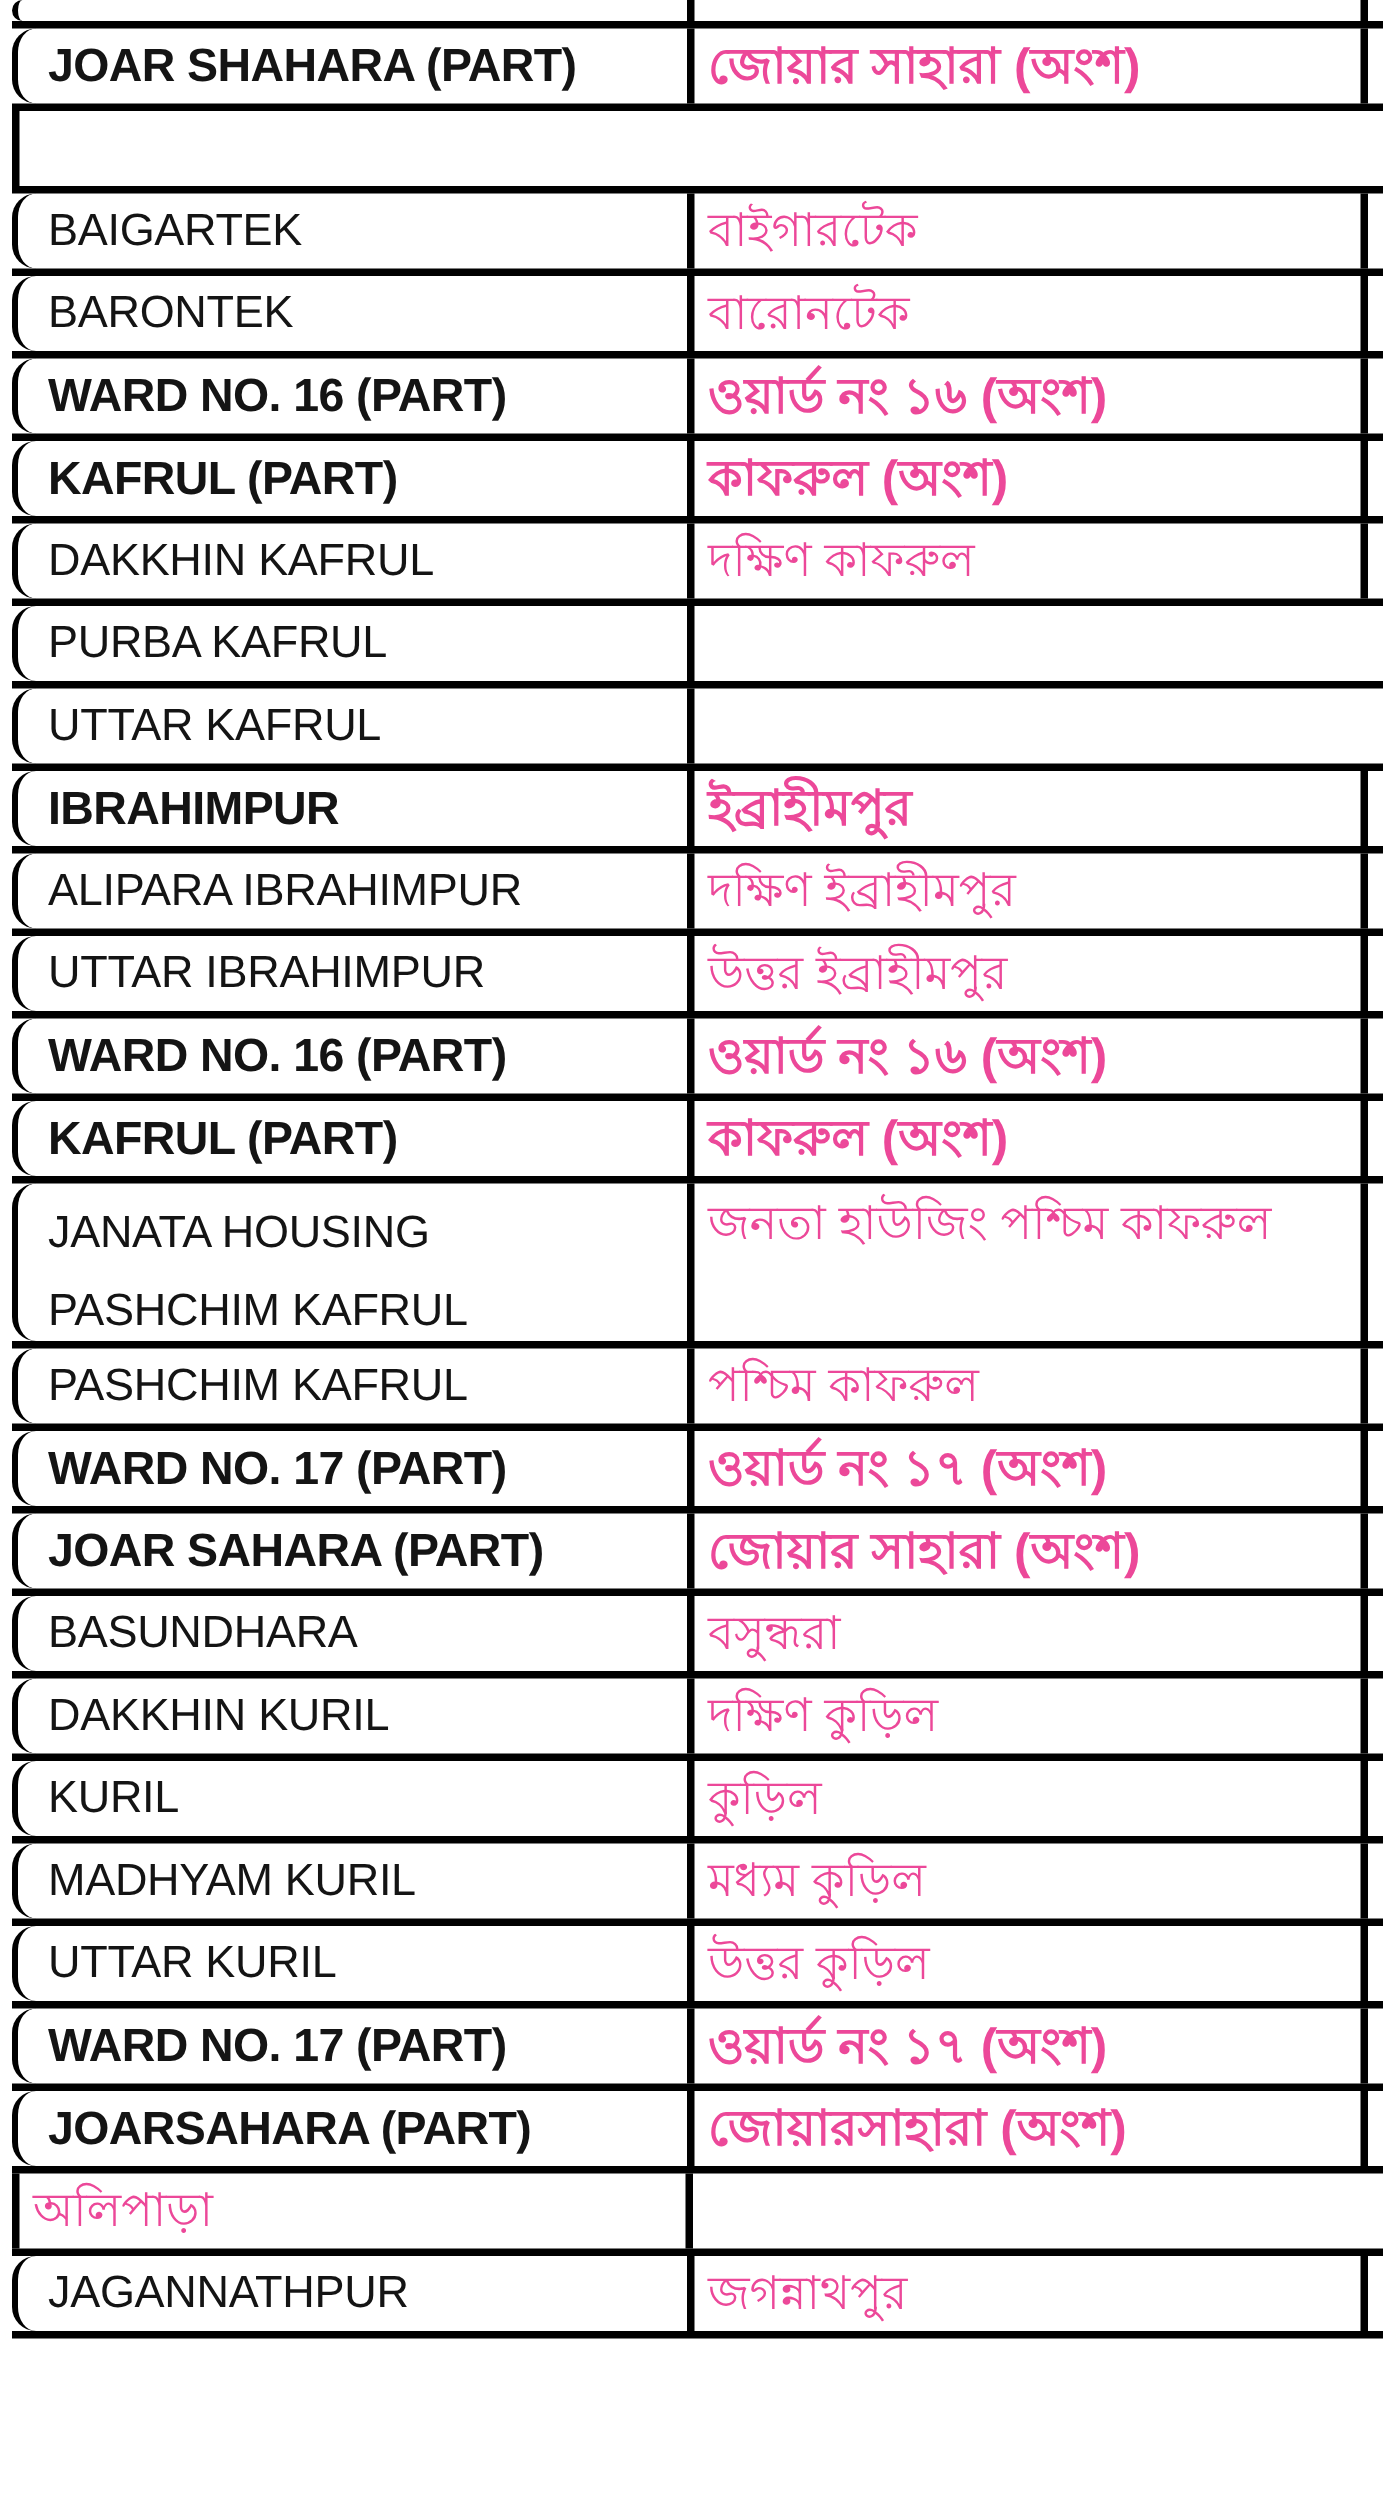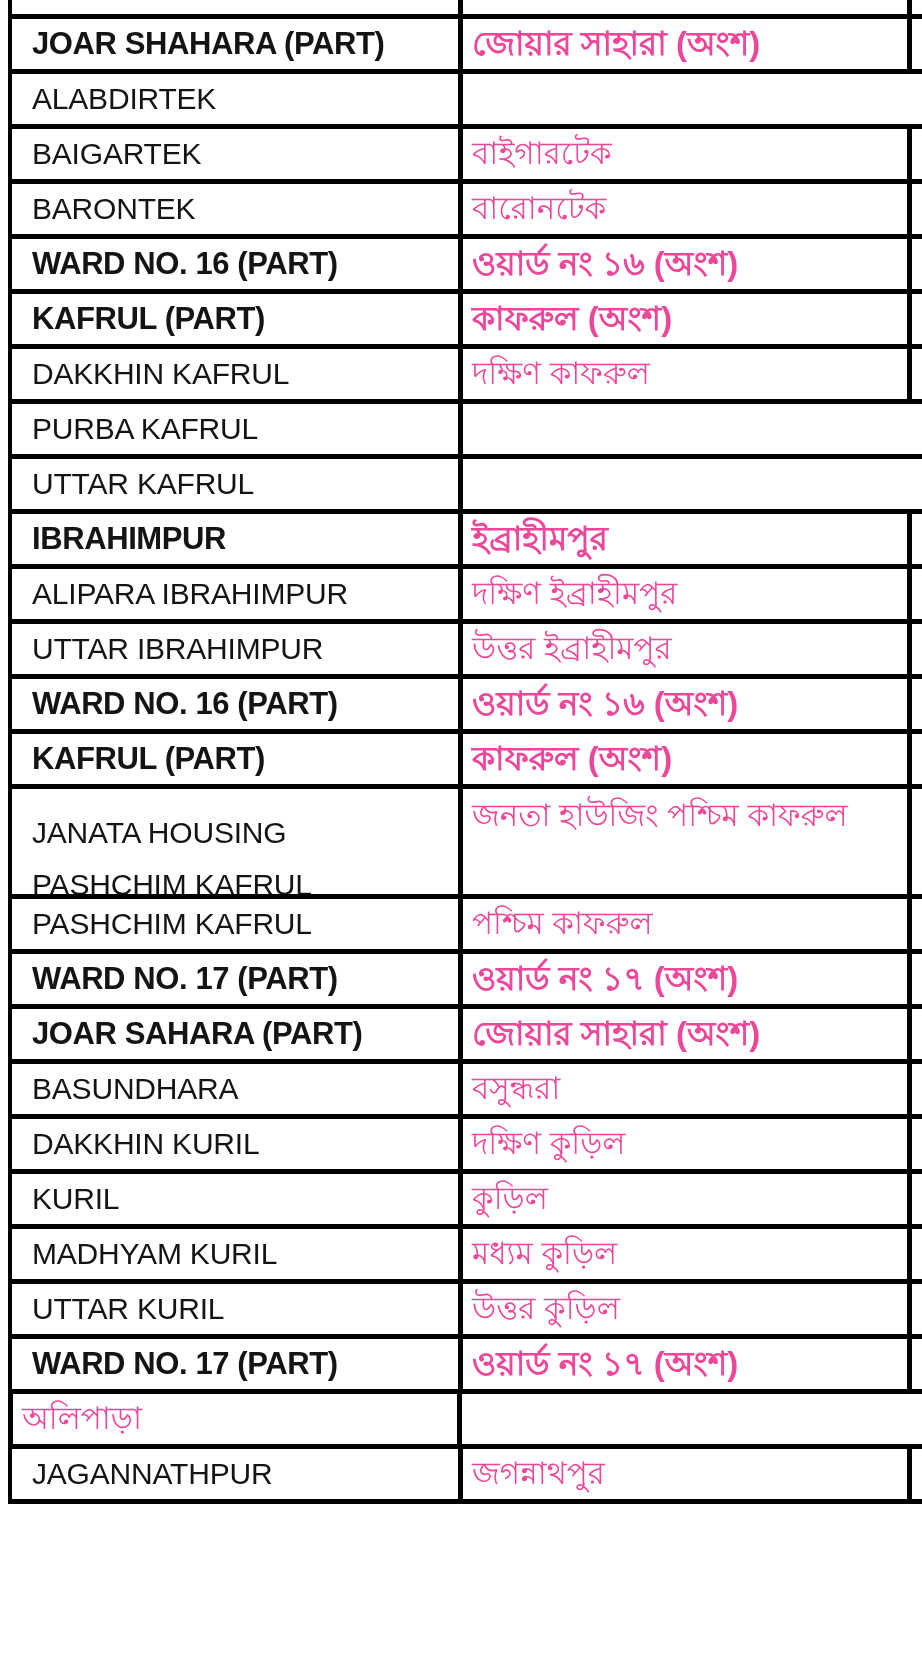--- a/index.html
+++ b/index.html
@@ -4,48 +4,47 @@
 <style>
   html,body{margin:0;padding:0;background:#ffffff;}
   .page{position:relative;width:922px;height:1673px;background:#ffffff;overflow:hidden;}
   .table{position:absolute;top:0;left:8px;width:914px;}
   .row{display:flex;box-sizing:border-box;height:55px;border-bottom:5px solid #000;}
   .row.partial{height:19px;}
   .row.dbl{height:110px;}
   .cell{box-sizing:border-box;display:flex;align-items:center;overflow:hidden;}
   .c-en{width:450px;border-left:4px solid #000;padding-left:20px;
         font-family:"Liberation Sans",sans-serif;font-weight:400;font-size:30px;line-height:1.12;
-        color:#141414;white-space:pre-line;letter-spacing:-0.2px;}
+        color:#141414;white-space:pre-line;letter-spacing:-0.2px;border-radius:16px;}
   .c-bn{width:449px;border-left:5px solid #000;padding-left:9px;
         font-family:"Liberation Sans",sans-serif;font-weight:400;font-size:31px;line-height:1.15;
         color:#ec4899;}
   .c-sliver{flex:1;border-left:5px solid #000;}
   .row.hdr .c-en{font-weight:700;font-size:31px;letter-spacing:-0.4px;}
   .row.hdr .c-bn{font-weight:700;font-size:33px;}
   .row.dbl .cell{align-items:flex-start;}
-  .row.dbl .c-en{padding-top:18px;line-height:52px;}
+  .row.dbl .c-en{padding-top:7px;line-height:52px;}
   .row.dbl .c-bn{padding-top:9px;}
 </style>
 </head>
 <body>
 
 <div class="page">
   <div class="table">
       <div class="row partial">
         <div class="cell c-en"></div>
         <div class="cell c-bn"></div>
         <div class="cell c-sliver"></div>
       </div>
       <div class="row hdr">
         <div class="cell c-en">JOAR SHAHARA (PART)</div>
         <div class="cell c-bn">জোয়ার সাহারা (অংশ)</div>
         <div class="cell c-sliver"></div>
       </div>
       <div class="row">
-        <div class="cell c-en">ALABDIRTEK</div>
         <div class="cell c-sliver"></div>
       </div>
       <div class="row">
         <div class="cell c-en">BAIGARTEK</div>
         <div class="cell c-bn">বাইগারটেক</div>
         <div class="cell c-sliver"></div>
       </div>
       <div class="row">
         <div class="cell c-en">BARONTEK</div>
         <div class="cell c-bn">বারোনটেক</div>
@@ -143,20 +142,25 @@
       <div class="row">
         <div class="cell c-en">UTTAR KURIL</div>
         <div class="cell c-bn">উত্তর কুড়িল</div>
         <div class="cell c-sliver"></div>
       </div>
       <div class="row hdr">
         <div class="cell c-en">WARD NO. 17 (PART)</div>
         <div class="cell c-bn">ওয়ার্ড নং ১৭ (অংশ)</div>
         <div class="cell c-sliver"></div>
       </div>
+      <div class="row hdr">
+        <div class="cell c-en">JOARSAHARA (PART)</div>
+        <div class="cell c-bn">জোয়ারসাহারা (অংশ)</div>
+        <div class="cell c-sliver"></div>
+      </div>
       <div class="row">
         <div class="cell c-bn">অলিপাড়া</div>
         <div class="cell c-sliver"></div>
       </div>
       <div class="row">
         <div class="cell c-en">JAGANNATHPUR</div>
         <div class="cell c-bn">জগন্নাথপুর</div>
         <div class="cell c-sliver"></div>
       </div>
     </div>

